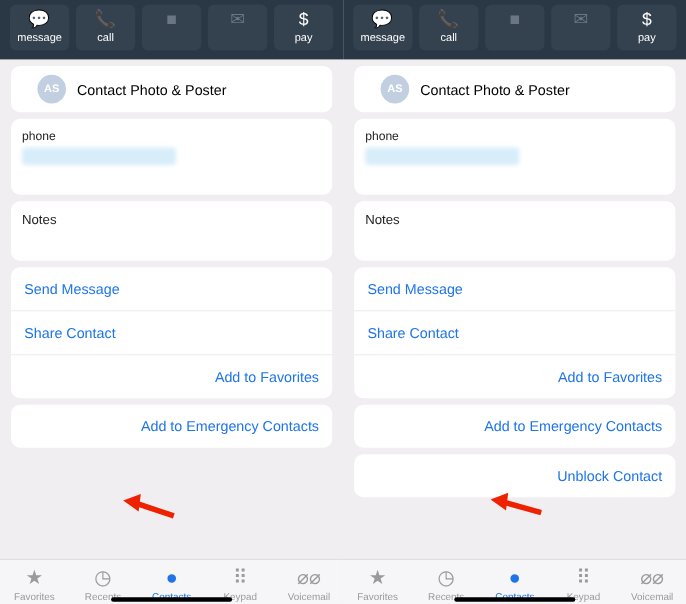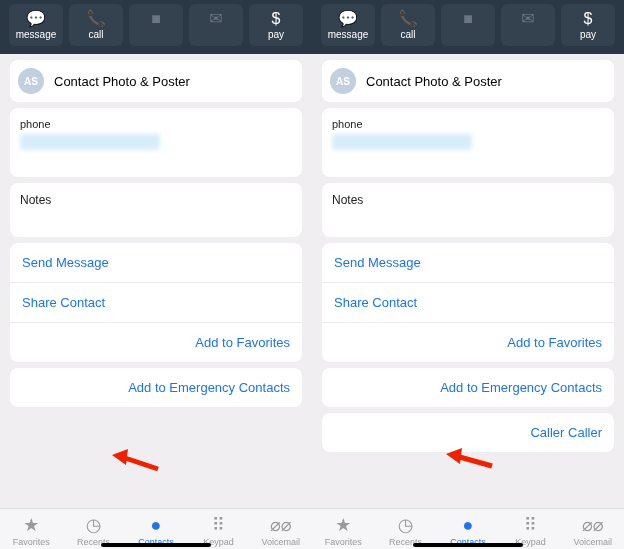--- a/index.html
+++ b/index.html
@@ -46,21 +46,21 @@
   }
   .card {
     background: #fff;
     margin: 6px 10px 0;
     border-radius: 8px;
     font-size: 13px;
   }
   .contact-photo {
     display: flex;
     align-items: center;
-    padding: 8px 8px;
+    padding: 8px 24px;
   }
   .avatar {
     width: 26px; height: 26px;
     border-radius: 50%;
     background: #c2cfe0;
     color: #fff;
     font-size: 10px;
     font-weight: 600;
     display: flex;
     align-items: center;
@@ -245,21 +245,21 @@
       <div class="row">Send Message</div>
       <div class="row">Share Contact</div>
       <div class="row">Add to Favorites</div>
     </div>
 
     <div class="card action-list">
       <div class="row">Add to Emergency Contacts</div>
     </div>
 
     <div class="card action-list">
-      <div class="row">Caller Caller</div>
+      <div class="row">Unblock Contact</div>
     </div>
   </div>
 
   <div class="tabbar">
     <div class="tab">
         <span class="ic">★</span>
         <span>Favorites</span>
       </div>
     <div class="tab">
         <span class="ic">◷</span>

